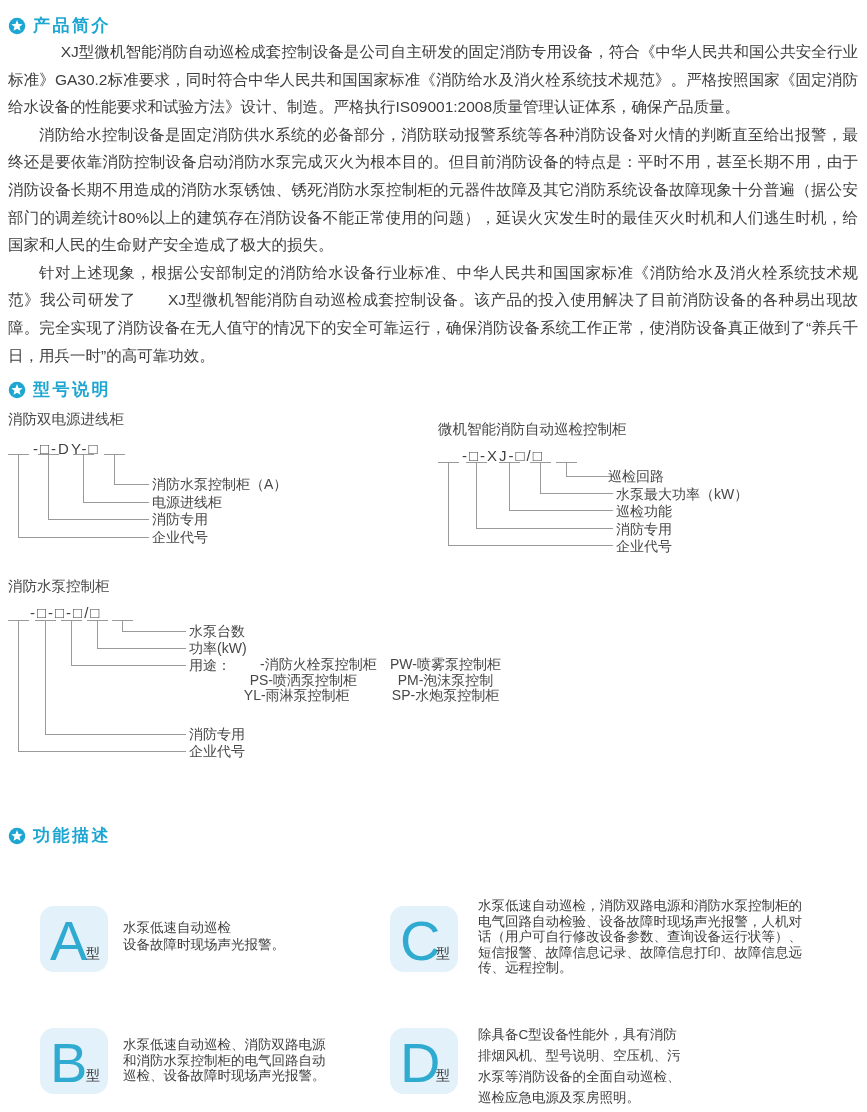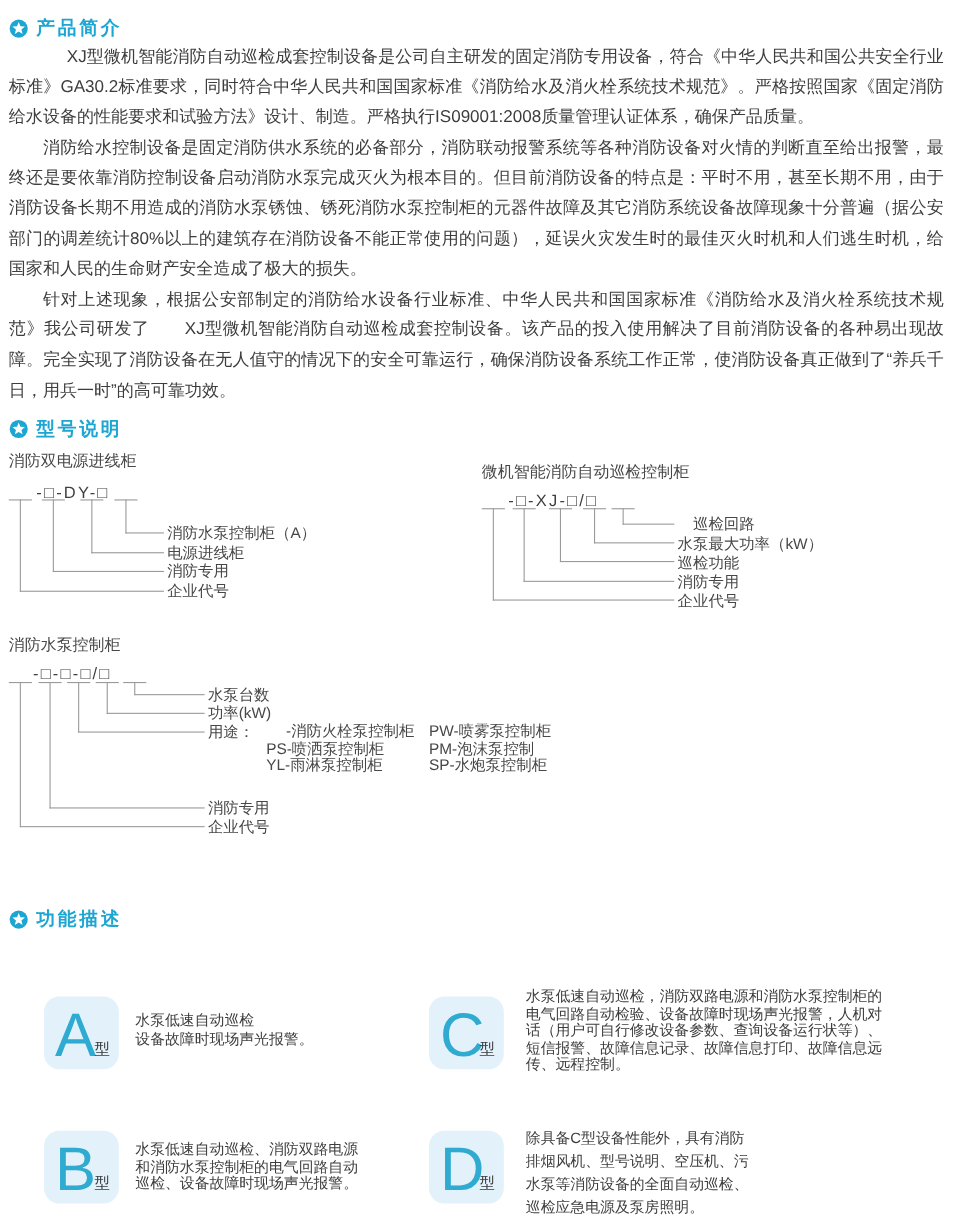--- a/index.html
+++ b/index.html
@@ -19,21 +19,21 @@
   .indent1{text-indent:3.4em;}
   .indent2{text-indent:2em;}
   
   .diagram{position:absolute;color:#474747;}
   .dg-title{position:absolute;left:0;top:0;font-size:14.5px;white-space:nowrap;}
   .dg-model{position:absolute;font-size:15px;letter-spacing:2px;white-space:nowrap;color:#3f3f3f;}
   .dg-label{position:absolute;font-size:14px;white-space:nowrap;}
   .cn{position:absolute;border-left:1px solid #9a9a9a;border-bottom:1px solid #9a9a9a;}
   .tick{position:absolute;width:21px;height:0;border-top:1px solid #9a9a9a;}
   .usage{position:absolute;font-size:14px;white-space:nowrap;}
-  .usage-row{display:flex;height:15.5px;line-height:15.5px;}
+  .usage-row{display:flex;height:15.5px;line-height:15.5px;justify-content:center;}
   .ucol1{width:148px;box-sizing:border-box;}
   .usage-row.pad .ucol1{padding-left:18px;}
   
   .card-box{position:absolute;width:68px;height:66px;background:#e2f1fa;border-radius:14px;}
   .card-letter{position:absolute;left:10px;bottom:3px;font-size:56px;line-height:1;color:#2faad0;}
   .card-suffix{position:absolute;right:8px;bottom:9px;font-size:14px;color:#3a3a3a;}
   .card-text{position:absolute;font-size:13.5px;color:#3d3d3d;white-space:pre;}
   .lh17{line-height:17px;}
   .lh155{line-height:15.5px;}
   .lh21{line-height:21px;}
@@ -88,21 +88,21 @@
     <div class="tick" style="left:0px;top:42px"></div>
     <div class="tick" style="left:28px;top:42px"></div>
     <div class="tick" style="left:61px;top:42px"></div>
     <div class="tick" style="left:92px;top:42px"></div>
     <div class="tick" style="left:118px;top:42px"></div>
     <div class="cn" style="left:128px;top:42px;width:46px;height:14px"></div>
     <div class="cn" style="left:102px;top:42px;width:72px;height:31px"></div>
     <div class="cn" style="left:71px;top:42px;width:103px;height:48px"></div>
     <div class="cn" style="left:38px;top:42px;width:136px;height:66px"></div>
     <div class="cn" style="left:10px;top:42px;width:164px;height:83px"></div>
-    <div class="dg-label" style="left:192px;top:48px">巡检回路</div>
+    <div class="dg-label" style="left:170px;top:48px">巡检回路</div>
     <div class="dg-label" style="left:178px;top:66px">水泵最大功率（kW）</div>
     <div class="dg-label" style="left:178px;top:83px">巡检功能</div>
     <div class="dg-label" style="left:178px;top:101px">消防专用</div>
     <div class="dg-label" style="left:178px;top:118px">企业代号</div>
   </div>
 
   <div class="diagram" style="left:8px;top:577px;width:520px;height:190px">
     <div class="dg-title">消防水泵控制柜</div>
     <div class="dg-model" style="left:22px;top:27px">-□-□-□/□</div>
     <div class="tick" style="left:0px;top:43px"></div>

